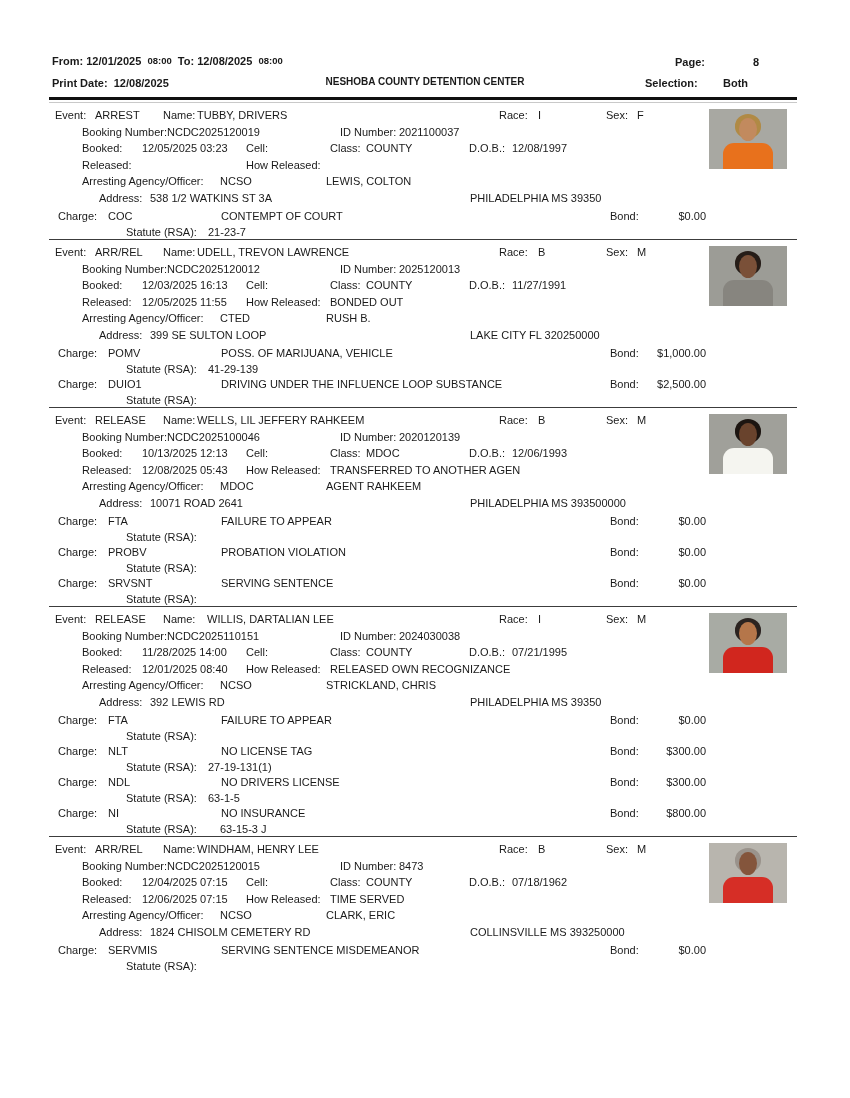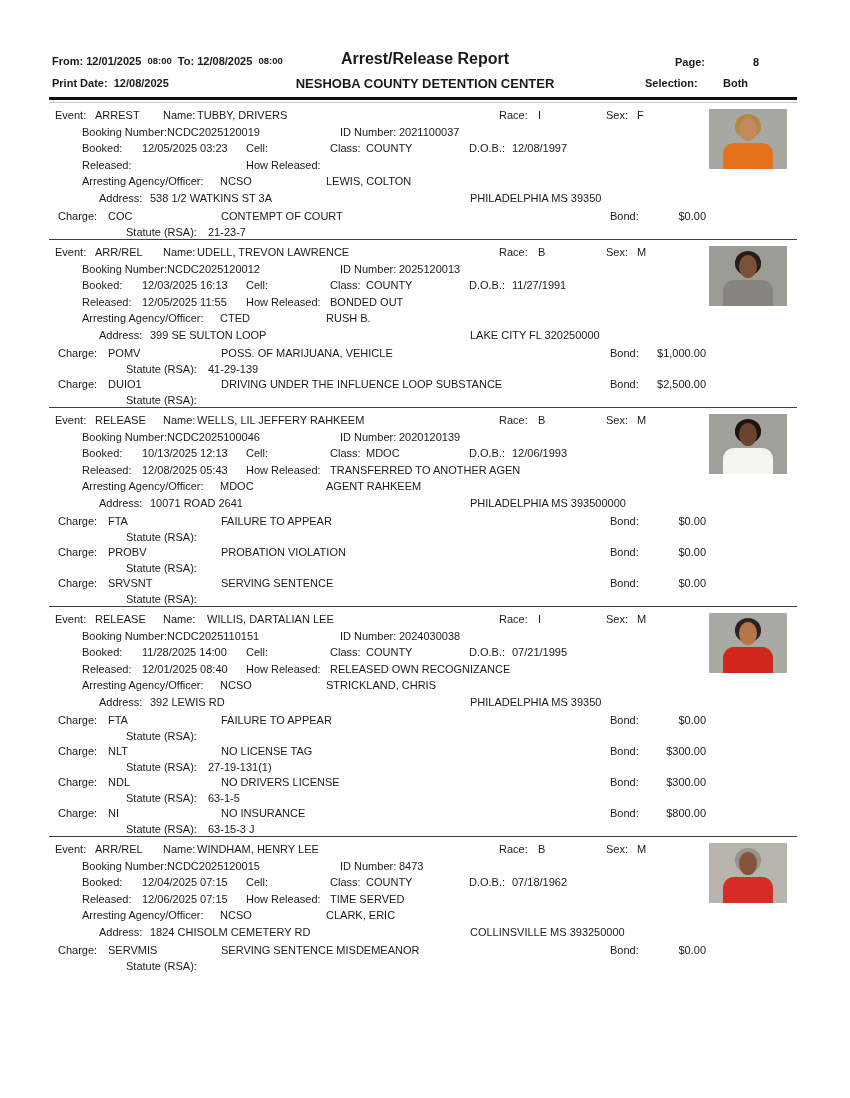--- a/index.html
+++ b/index.html
@@ -8,21 +8,21 @@
   
   .hdr{position:relative;height:97px;}
   .hdr span{position:absolute;white-space:nowrap;font-weight:bold;font-size:11px;}
   .hdr .from-line{top:55px;left:52px;}
   .hdr .from-line i{font-style:normal;margin-top:44px;}
   .hdr .tm{font-size:9.5px;position:relative;top:-1px;}
   .hdr .title{top:50px;left:0;width:850px;text-align:center;font-size:16px;position:absolute;font-weight:bold;white-space:nowrap;}
   .hdr .page-label{top:56px;left:675px;}
   .hdr .page-num{top:56px;left:753px;}
   .hdr .print-line{top:77px;left:52px;}
-  .hdr .facility{top:76px;left:0;width:850px;text-align:center;font-size:13px;position:absolute;font-weight:bold;}
+  .hdr .facility{top:76px;left:0;width:850px;text-align:center;font-size:10px;position:absolute;font-weight:bold;}
   .hdr .sel-label{top:77px;left:645px;}
   .hdr .sel-value{top:77px;left:723px;}
   .rule-thick{margin-left:49px;width:748px;height:3px;background:#101010;}
   .rule-thin-under{margin-left:49px;width:748px;height:1px;background:#c9c9c9;margin-top:2px;}
   .sep{margin-left:49px;width:748px;height:0;border-top:1.4px solid #3c3c3c;}
   
   .rec{position:relative;padding-top:6px;font-size:11px;}
   .row{position:relative;height:16.5px;}
   .row span{position:absolute;top:0;white-space:nowrap;}
   .charge-row{height:15.5px;margin-top:2px;}
@@ -34,21 +34,20 @@
   .ph-head{position:absolute;left:30px;top:9px;width:18px;height:23px;border-radius:50%;}
   .ph-torso{position:absolute;left:14px;top:34px;width:50px;height:28px;border-radius:11px 11px 0 0;}
 </style>
 </head>
 <body>
 
 <div class="page">
 
   <div class="hdr">
     <span class="from-line"><i>From:</i> <i>12/01/2025</i>&nbsp;&nbsp;<i class="tm">08:00</i>&nbsp;&nbsp;<i>To:</i> <i>12/08/2025</i>&nbsp;&nbsp;<i class="tm">08:00</i></span>
-    <span class="title">Arrest/Release Report</span>
     <span class="page-label">Page:</span>
     <span class="page-num">8</span>
     <span class="print-line"><i style="font-style:normal">Print Date:</i>&nbsp; <i style="font-style:normal">12/08/2025</i></span>
     <span class="facility">NESHOBA COUNTY DETENTION CENTER</span>
     <span class="sel-label">Selection:</span>
     <span class="sel-value">Both</span>
   </div>
   <div class="rule-thick"></div>
   <div class="rule-thin-under"></div>
 
@@ -354,21 +353,21 @@
     </div>
     <div class="row charge-row">
       <span style="left:58px">Charge:</span>
       <span style="left:108px">NI</span>
       <span style="left:221px">NO INSURANCE</span>
       <span style="left:610px">Bond:</span>
       <span class="bond-amount" style="left:640px">$800.00</span>
     </div>
     <div class="row statute-row">
       <span style="left:126px">Statute (RSA):</span>
-      <span style="left:208px">63-15-3 J</span>
+      <span style="left:220px">63-15-3 J</span>
     </div>
   </section>
   <div class="sep"></div>
 
   <section class="rec">
     <div class="photo" style="background-color: rgb(184, 181, 174);">
       <div class="ph-hair" style="background-color: rgb(154, 147, 140);"></div>
       <div class="ph-head" style="background-color: rgb(132, 85, 60);"></div>
       <div class="ph-torso" style="background-color: rgb(214, 46, 38);"></div>
     </div>

